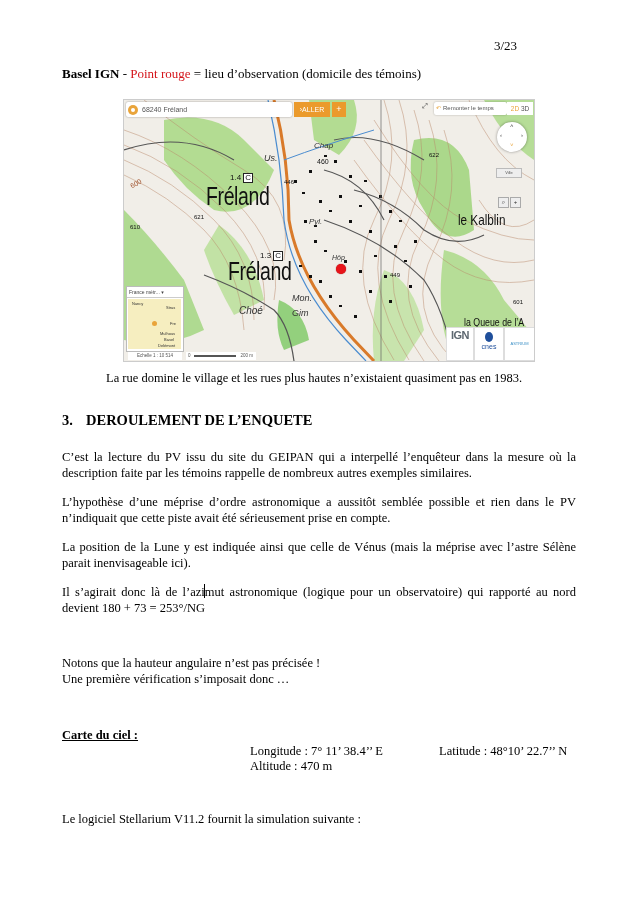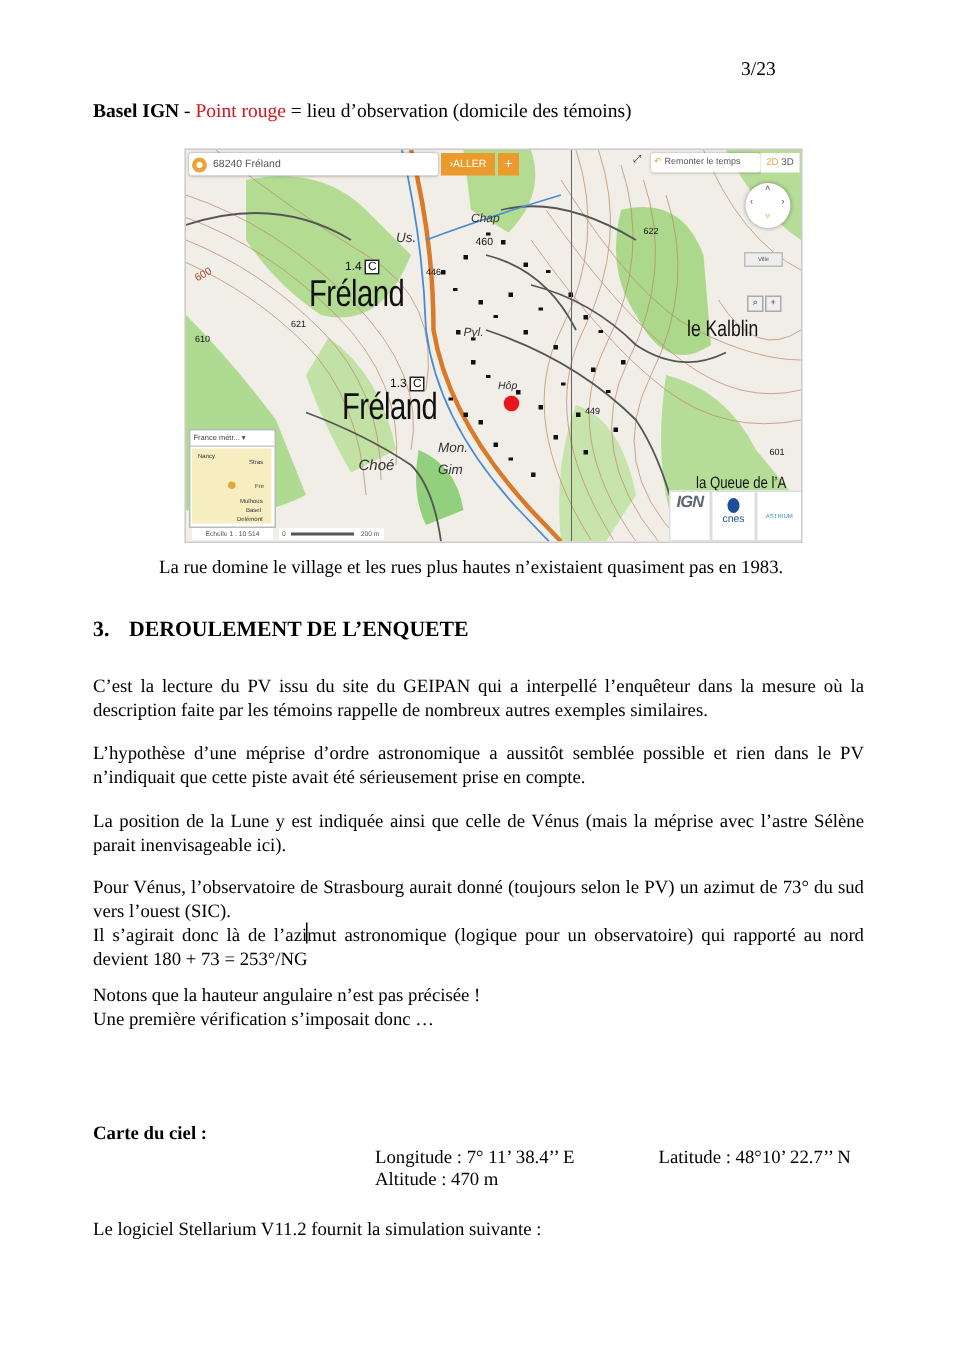--- a/index.html
+++ b/index.html
@@ -61,41 +61,41 @@
     .minimap .mm span { position:absolute; font-family:"Liberation Sans",sans-serif; font-size:4px; color:#333; }
     .scale-box { left:4px; top:252px; width:54px; height:8px; background:#fff;
                  font-family:"Liberation Sans",sans-serif; font-size:4.5px; color:#555; line-height:8px; text-align:center; }
     .scale-bar { left:62px; top:252px; width:70px; height:8px; background:#fff;
                  font-family:"Liberation Sans",sans-serif; font-size:4.5px; color:#555; line-height:8px; }
     .scale-bar .bar { position:absolute; left:8px; top:3px; width:42px; height:2px; background:#555; }
     .scale-bar .zero { position:absolute; left:2px; }
     .scale-bar .dist { position:absolute; right:3px; }
     .logo-box { top:227px; height:32px; background:#fff; border:1px solid #ddd;
                 font-family:"Liberation Sans",sans-serif; text-align:center; }
-    .logo-ign { left:322px; width:26px;font-style:italic; }
+    .logo-ign { left:322px; width:26px; }
     .logo-ign .t { font-size:11px; font-weight:bold; color:#5d6770; line-height:14px; letter-spacing:-0.5px; }
     .logo-ign .s { font-size:2.5px; color:#777; line-height:3px; }
     .logo-cnes { left:350px; width:28px; }
     .logo-cnes .c { width:8px; height:10px; margin:4px auto 1px; border-radius:50% 50% 50% 50%; background:#1f4f9b; }
     .logo-cnes .t { font-size:7px; color:#1f4f9b; line-height:8px; }
     .logo-astrium { left:380px; width:29px; }
     .logo-astrium .t { font-size:4px; color:#3a8fc5; line-height:32px; }
 
     .fig-caption { left:106px; top:371px; font-size:12.5px; white-space:nowrap; }
     .section-title { left:62px; top:412px; font-size:14.5px; font-weight:bold; white-space:nowrap; }
     .section-title .num { display:inline-block; width:24px; }
 
     .para { left:62px; width:514px; font-size:12.5px; line-height:15.5px; text-align:justify; }
     .para p { margin:0; }
     .p1 { top:450px; }
     .p2 { top:495px; }
     .p3 { top:540px; }
     .p4 { top:584px; }
     .p5 { top:656px; }
-    .carte { left:62px; top:748px; font-size:12.5px; line-height:15.5px; width:520px; }
+    .carte { left:62px; top:728px; font-size:12.5px; line-height:15.5px; width:520px;text-decoration:underline; }
     .carte .h { font-weight:bold; }
     .carte .row { position:relative; height:15.5px; }
     .carte .row span { position:absolute; white-space:nowrap; }
     .p6 { top:812px; }
     .cursor-mark { display:inline-block; width:1px; height:14px; background:#000; vertical-align:-2px; margin:0 -0.5px; }
   </style>
 </head>
 <body>
 
 <div class="abs page-num">3/23</div>
@@ -280,21 +280,20 @@
 <div class="abs para p1">
     <p>C’est la lecture du PV issu du site du GEIPAN qui a interpellé l’enquêteur dans la mesure où la description faite par les témoins rappelle de nombreux autres exemples similaires.</p>
   </div>
 <div class="abs para p2">
     <p>L’hypothèse d’une méprise d’ordre astronomique a aussitôt semblée possible et rien dans le PV n’indiquait que cette piste avait été sérieusement prise en compte.</p>
   </div>
 <div class="abs para p3">
     <p>La position de la Lune y est indiquée ainsi que celle de Vénus (mais la méprise avec l’astre Sélène parait inenvisageable ici).</p>
   </div>
 <div class="abs para p4">
-  <p>Pour Vénus, l’observatoire de Strasbourg aurait donné (toujours selon le PV) un azimut de 73° du sud vers l’ouest (SIC).</p>
   <p><span>Il s’agirait donc là de l’azi</span><span class="cursor-mark"></span><span>mut astronomique (logique pour un observatoire) qui rapporté au nord devient 180 + 73 = 253°/NG</span></p>
 </div>
 <div class="abs para p5" style="text-align:left;">
   <p>Notons que la hauteur angulaire n’est pas précisée !</p>
   <p>Une première vérification s’imposait donc …</p>
 </div>
 
 <div class="abs carte">
   <div class="h">Carte du ciel :</div>
   <div class="row">

